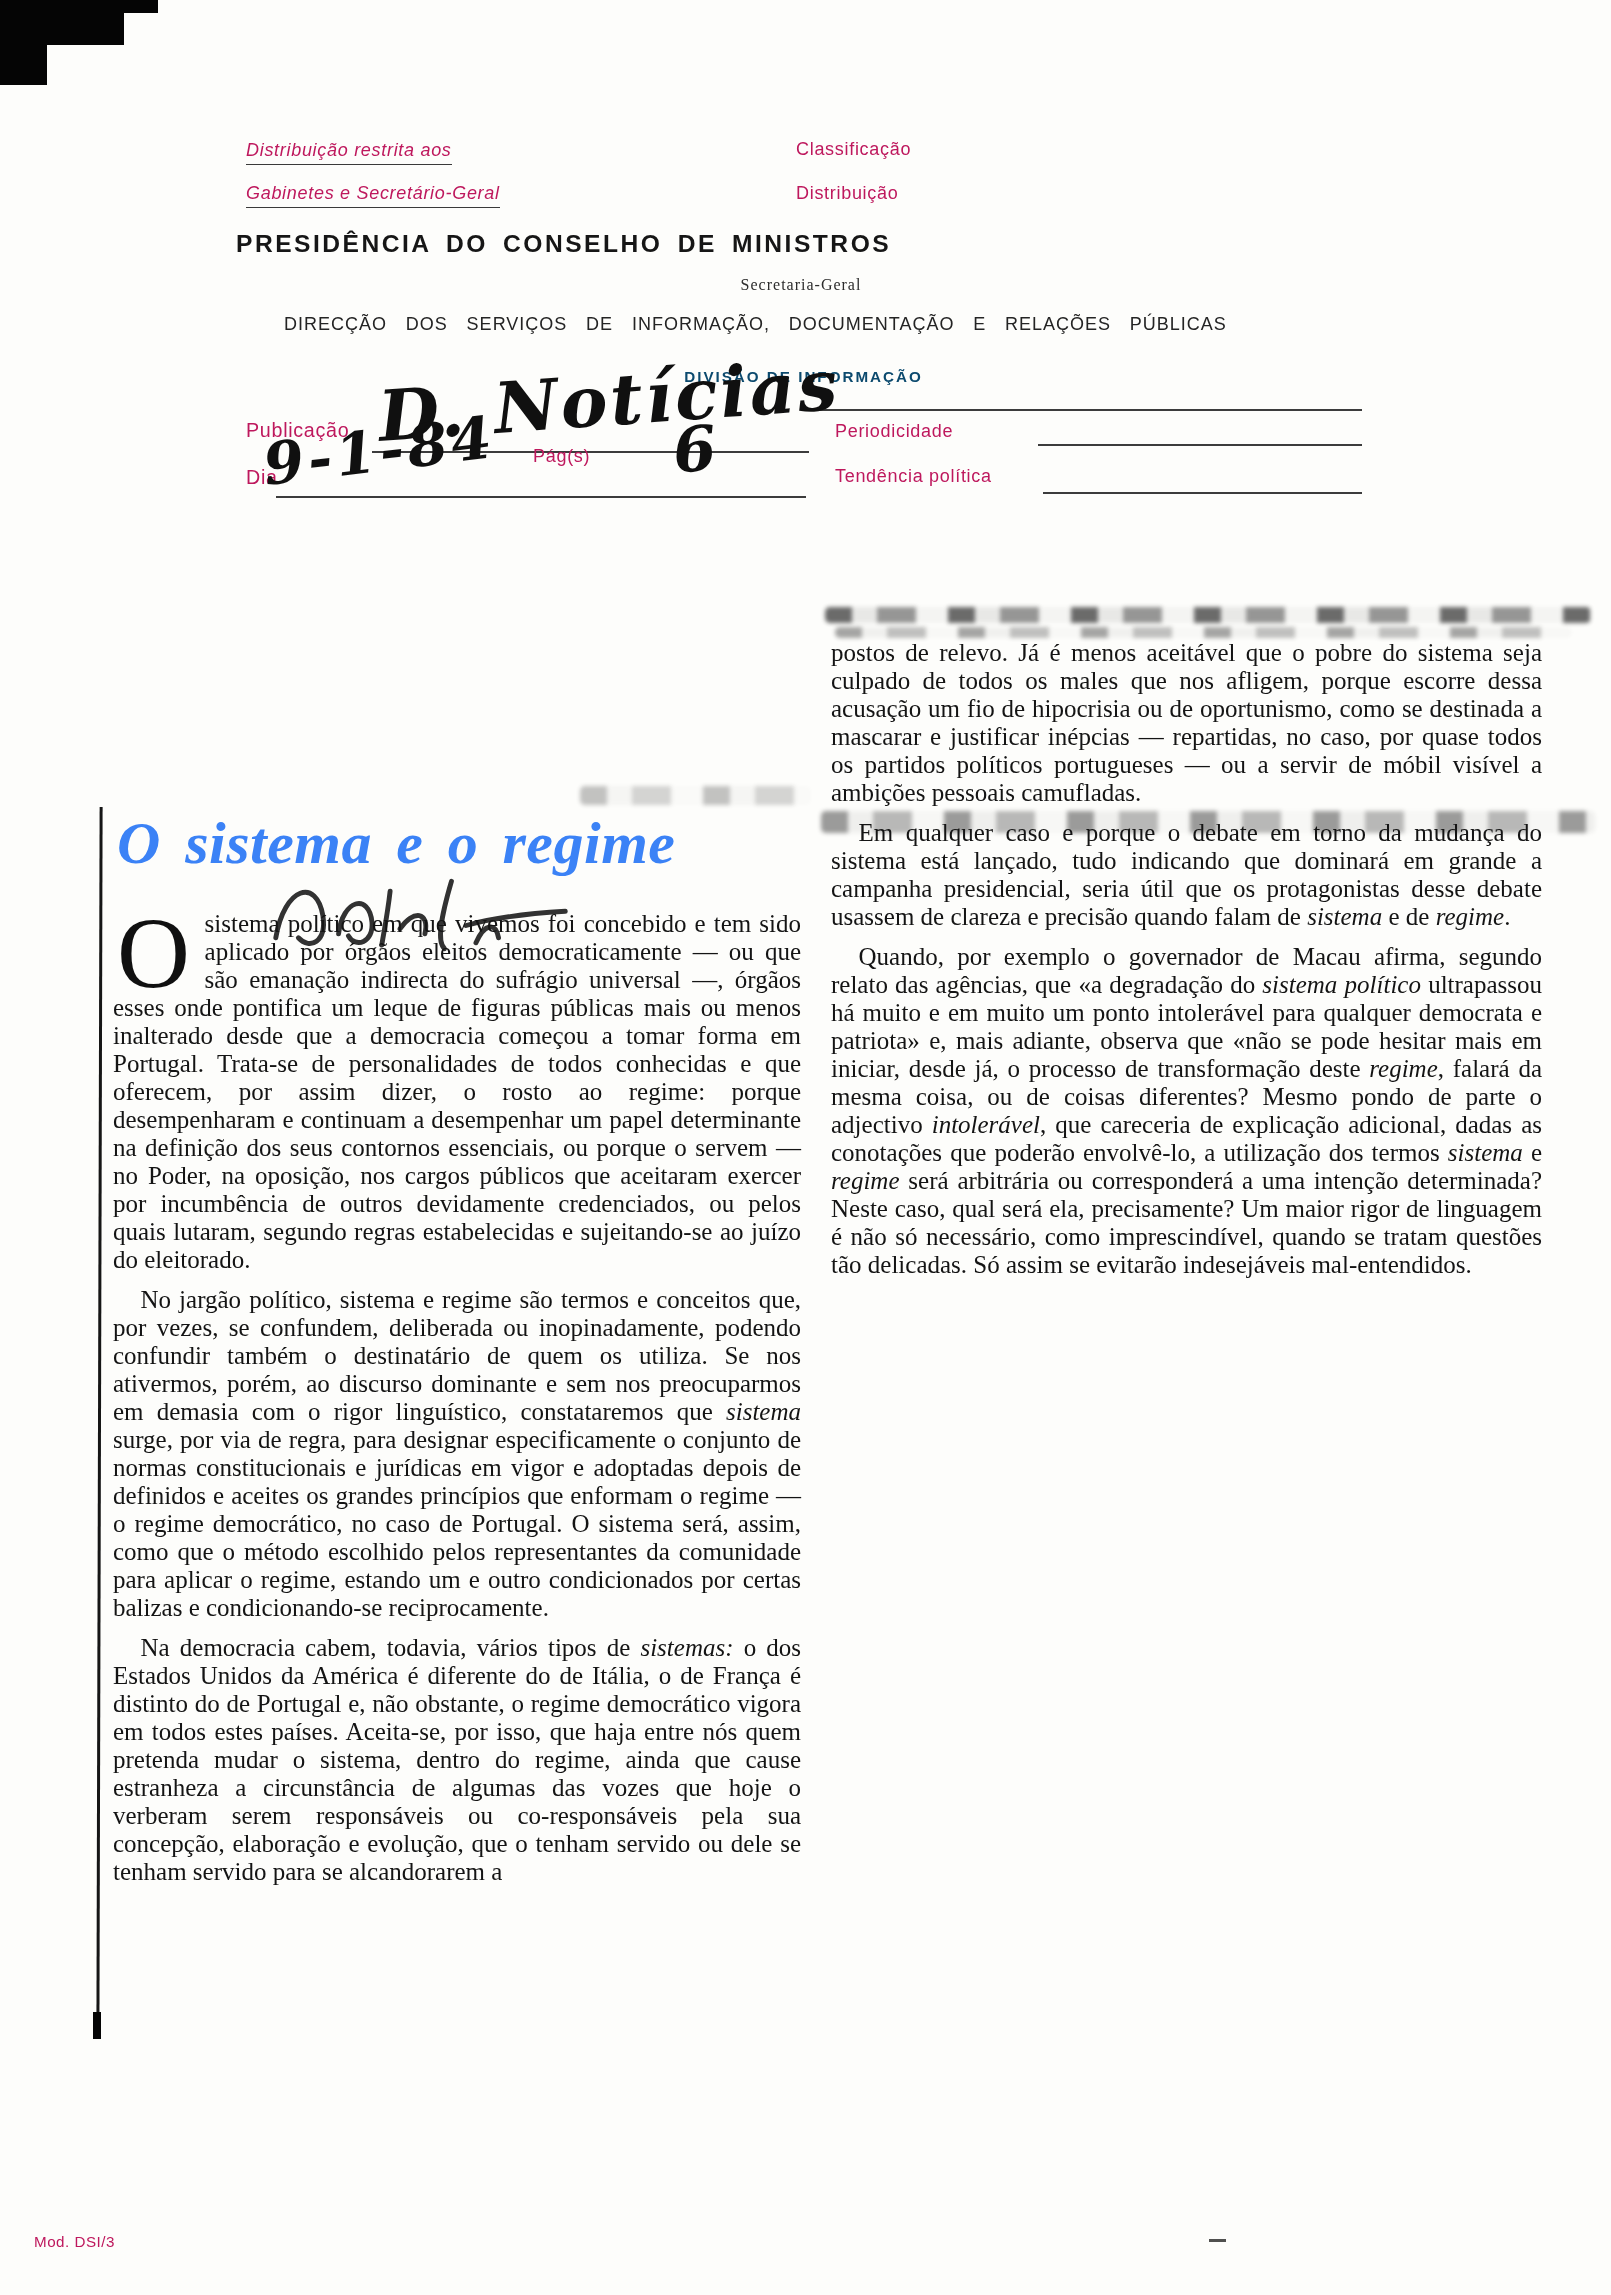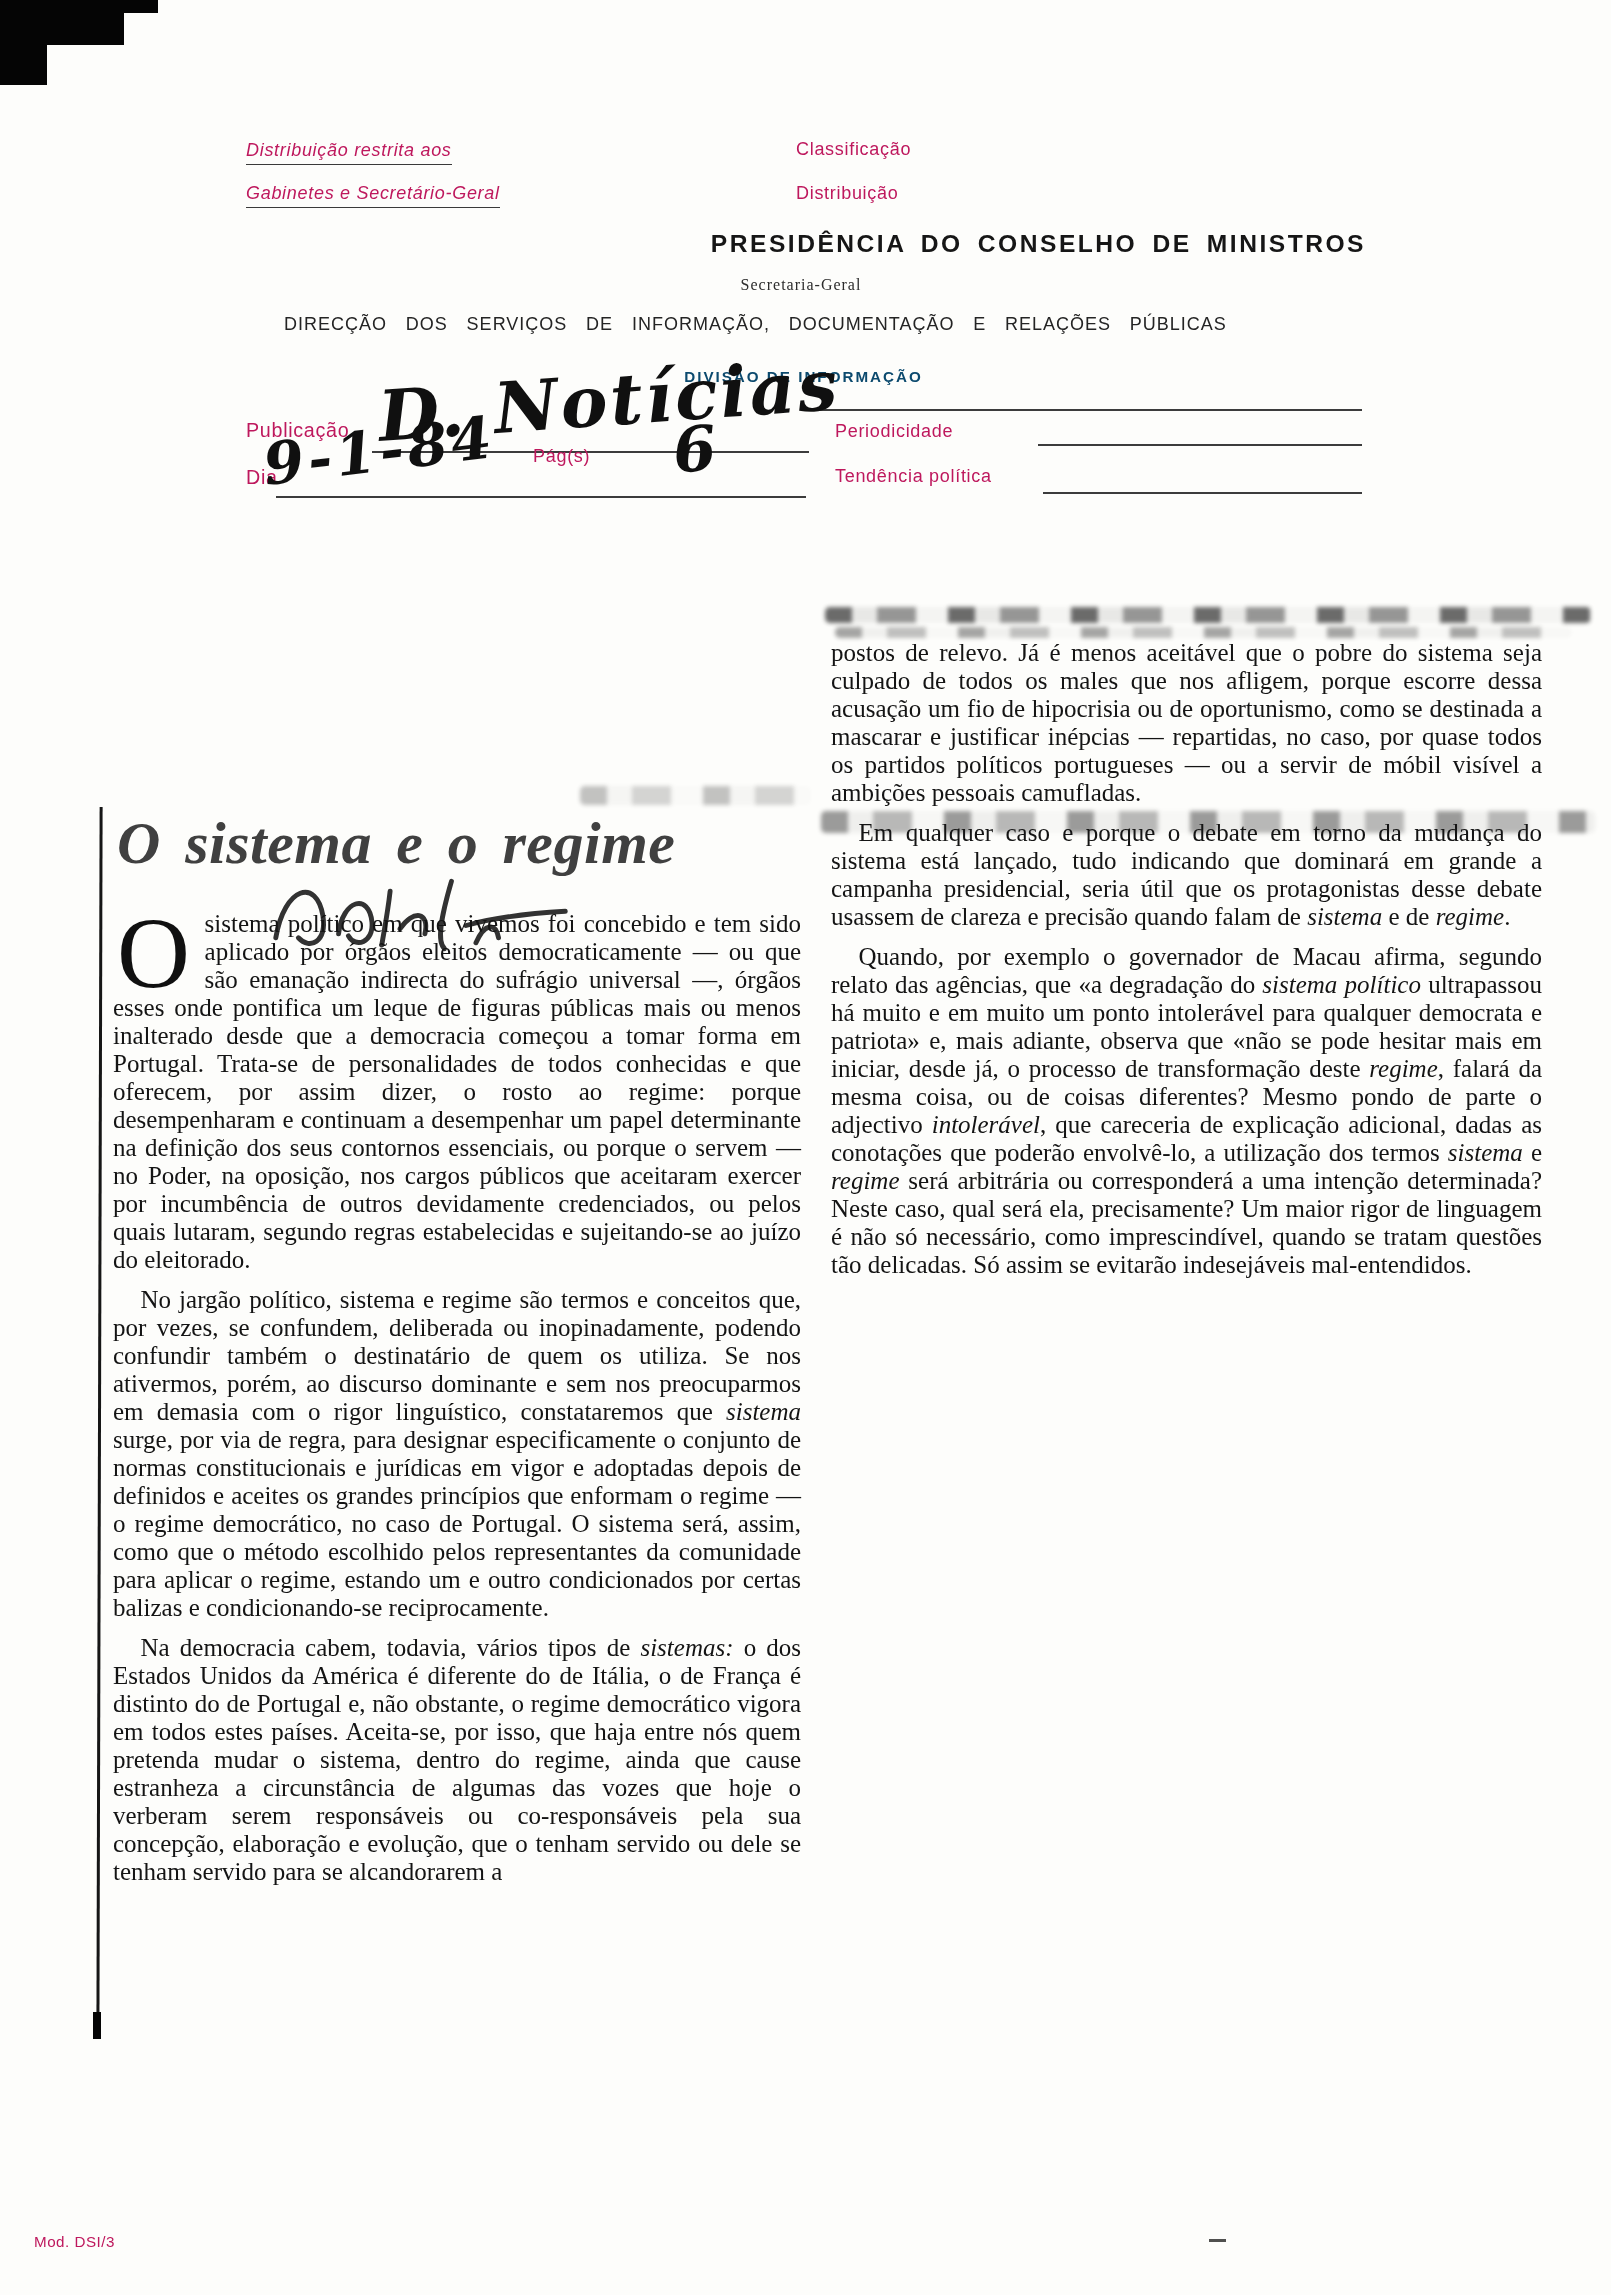--- a/index.html
+++ b/index.html
@@ -22,21 +22,21 @@
       rgba(25,25,25,.6) 52px 91px, rgba(25,25,25,.05) 91px 123px);
     filter:blur(2px);
     border-radius:4.9px;
   }
   
   .form-label{position:absolute;font-size:18px;letter-spacing:0.7px;color:#be185d;white-space:nowrap;}
   .italic{font-style:italic;}
   .underlined{border-bottom:1.5px solid #3a3a3a;padding-bottom:3.4px;}
   .org-title{
     position:absolute;left:236px;top:230px;width:1130px;
-    text-align:right;font-size:24.6px;font-weight:bold;
+    text-align:left;font-size:24.6px;font-weight:bold;
     letter-spacing:2.5px;word-spacing:5.9px;color:#161616;white-space:nowrap;
   }
   .org-sub{position:absolute;left:236px;top:276px;width:1130px;text-align:center;font-size:16px;letter-spacing:1px;color:#2c2c2c;font-family:Liberation Serif, serif;}
   .directorate{
     position:absolute;left:248px;top:314px;width:1120px;
     font-size:18px;letter-spacing:1px;word-spacing:12.8px;
     white-space:nowrap;color:#242424;margin-left:36px;
   }
   .division{position:absolute;left:246px;top:368px;width:1115px;text-align:center;font-size:15.2px;letter-spacing:2px;color:#0c4a6e;font-weight:bold;}
   .handwriting{
@@ -47,21 +47,21 @@
   }
   #hw-pub{left:378px;top:359px;font-size:70px;transform:rotate(-4deg);letter-spacing:2.9px;}
   #hw-dia{left:263px;top:417px;font-size:58px;transform:rotate(-7deg);letter-spacing:3.9px;}
   #hw-pag{left:673px;top:413px;font-size:62px;transform:rotate(-5deg);}
   
   .article-title{
     position:absolute;left:117px;top:809px;
     font-family:"Liberation Serif","DejaVu Serif",serif;
     font-style:italic;font-weight:bold;
     font-size:60px;word-spacing:8.8px;letter-spacing:0.5px;
-    color:#404040;white-space:nowrap;
+    color:#3b82f6;white-space:nowrap;
   }
   .article-col{
     position:absolute;
     font-family:"Liberation Serif","DejaVu Serif",serif;
     font-size:25px;line-height:28px;
     text-align:justify;color:#141414;
   }
   #col-left{left:113px;top:910px;width:688px;}
   #col-right{left:831px;top:639px;width:711px;}
   .para{margin:0 0 11.8px 0;text-indent:27.5px;}

